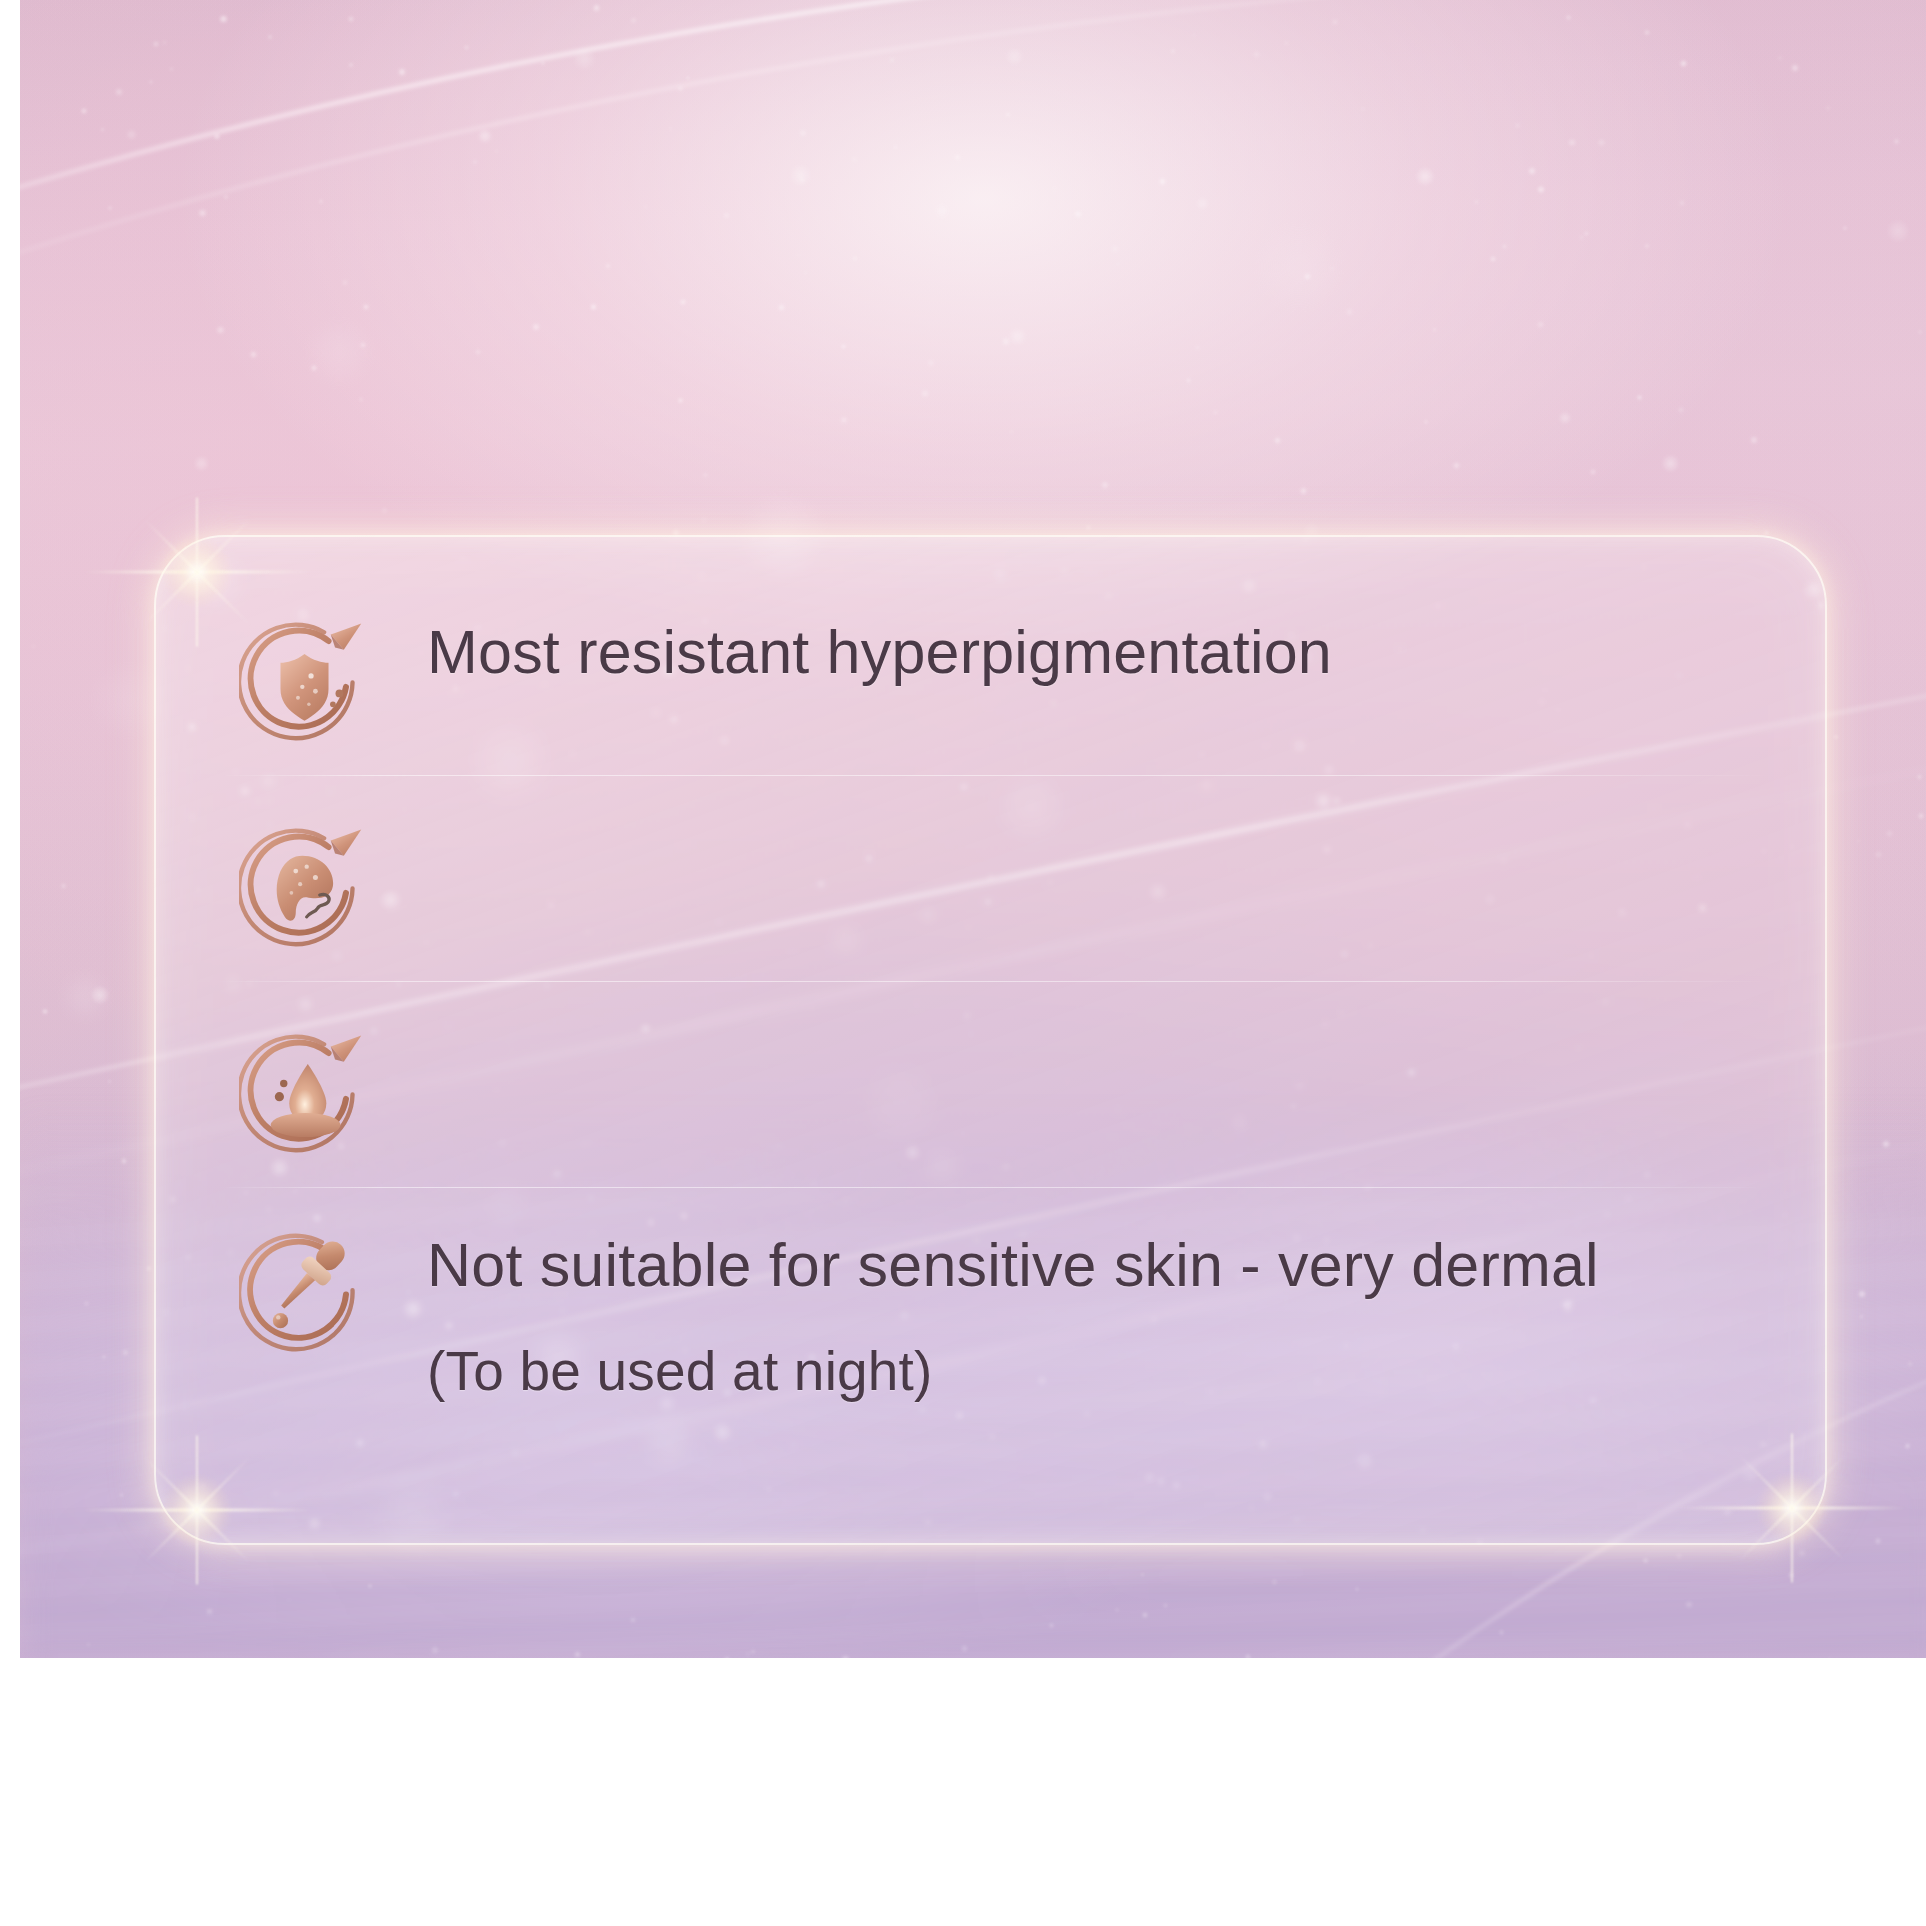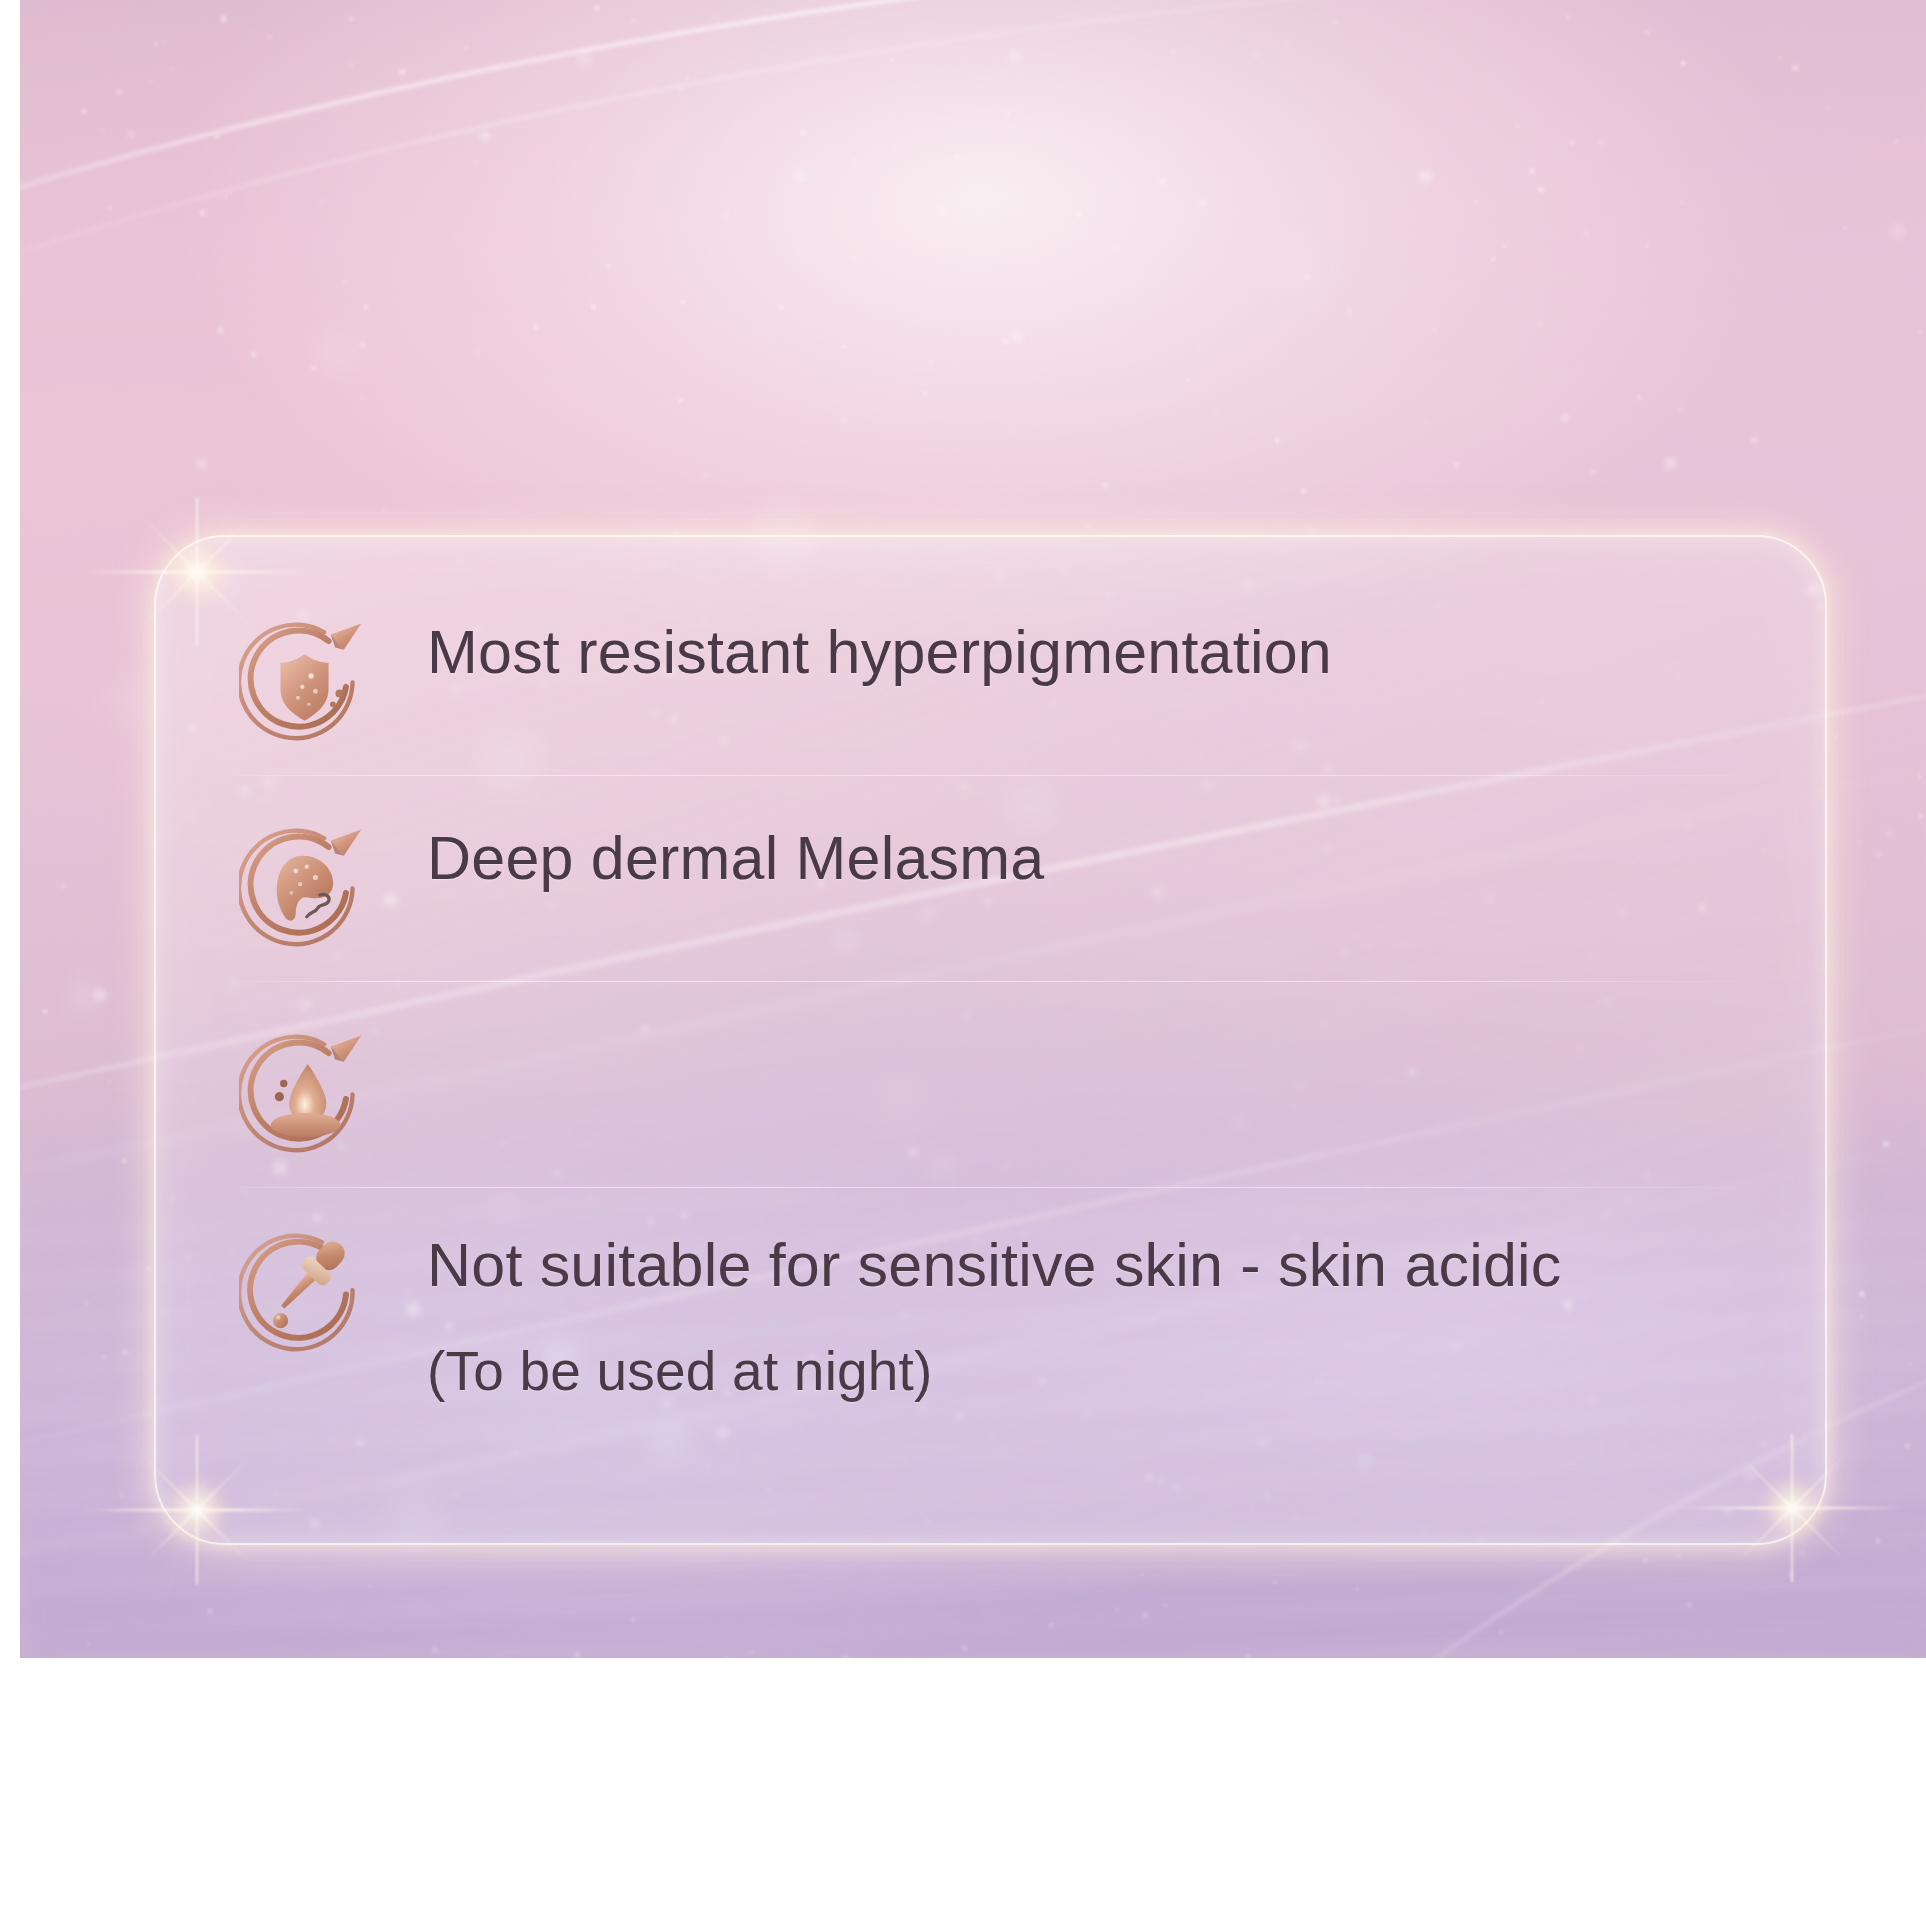--- a/index.html
+++ b/index.html
@@ -715,21 +715,20 @@
             <circle cx="52" cy="44" r="2.2" fill="#fff" opacity=".6"></circle>
             <circle cx="62" cy="40" r="2" fill="#fff" opacity=".55"></circle>
             <circle cx="70" cy="50" r="2.3" fill="#fff" opacity=".6"></circle>
             <circle cx="56" cy="56" r="1.9" fill="#fff" opacity=".5"></circle>
             <circle cx="48" cy="64" r="1.7" fill="#fff" opacity=".45"></circle>
             <path d="M74,66 C80,64 84,68 82,72 C80,76 74,74 72,78 C70,82 64,82 62,86" fill="none" stroke="#6e5a52" stroke-width="3" stroke-linecap="round"></path>
             <path d="M84,16 L112,6 L96,30 Z" fill="url(#mf1)"></path>
             <path d="M84,16 L96,30 L88,28 Z" fill="#a96a52" opacity=".75"></path>
           </svg>
         </div>
-        <div class="row-text">Deep dermal Melasma</div>
       </div>
 
       <div class="row">
         <div class="icon-wrap">
           <svg viewBox="0 0 120 120">
             <defs>
               <radialGradient id="drp" cx="0.42" cy="0.7" r="0.75">
                 <stop offset="0%" stop-color="#fff0df"></stop>
                   <stop offset="35%" stop-color="#e0ad91"></stop>
                   <stop offset="100%" stop-color="#bd8068"></stop>
@@ -770,21 +769,21 @@
             <g transform="rotate(43 68 40)">
               <rect x="58" y="4" width="22" height="28" rx="11" fill="url(#bulb)"></rect>
               <rect x="54" y="30" width="30" height="14" rx="5" fill="url(#glass)"></rect>
               <path d="M64,44 L74,44 L71,82 L67,82 Z" fill="url(#bulb)"></path>
             </g>
             <circle cx="38" cy="84" r="7" fill="url(#bulb)"></circle>
             <circle cx="36" cy="81" r="2" fill="#fff" opacity=".45"></circle>
           </svg>
         </div>
         <div class="row-text">
-          <span>Not suitable for sensitive skin - skin acidic</span>
+          <span>Not suitable for sensitive skin - very dermal</span>
           <span class="sub-text">(To be used at night)</span>
         </div>
       </div>
 
     </div>
   </div>
 </div>
 
 
 </body></html>

